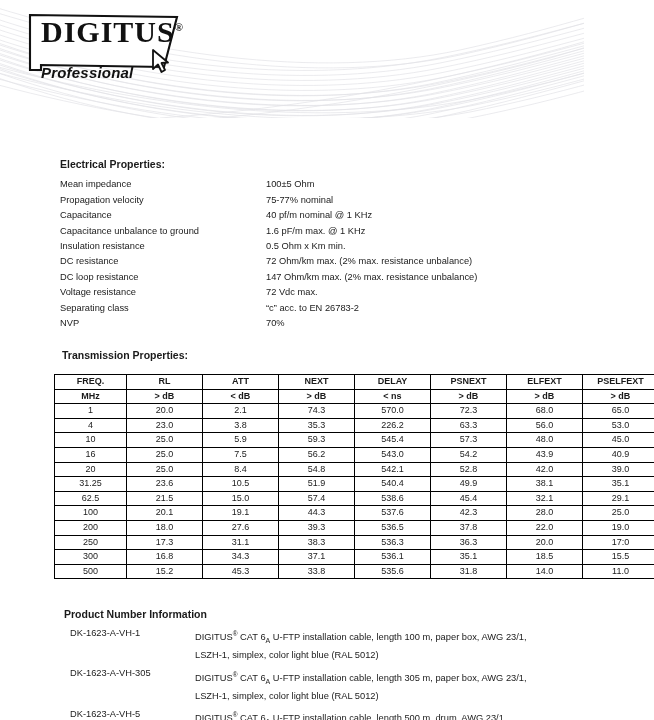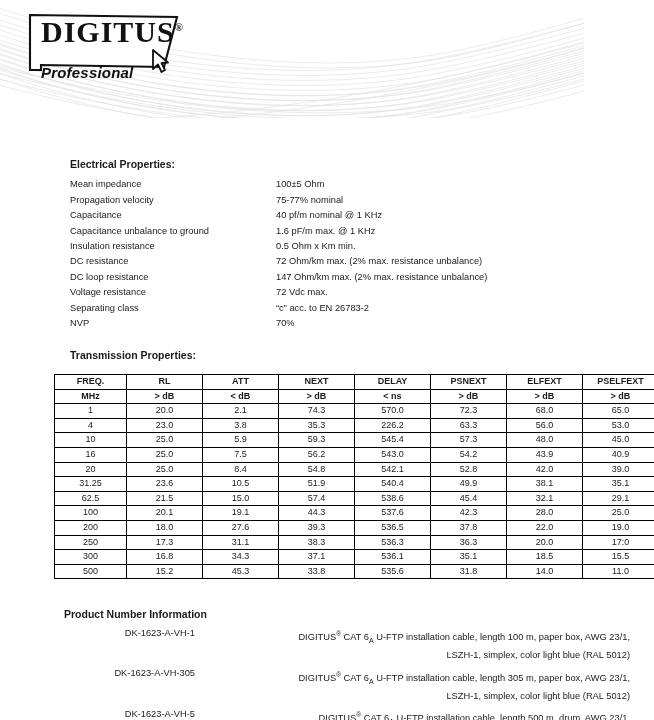--- a/index.html
+++ b/index.html
@@ -64,21 +64,21 @@
   .section-heading {
     position: absolute;
     font-size: 10.5px;
     font-weight: bold;
     color: #1a1a1a;
   }
 
   
   #electrical-properties {
     position: absolute;
-    left: 70px;
+    left: 60px;
     top: 158px;
     width: 520px;
   }
   #electrical-properties .spec-row {
     display: flex;
     height: 15.4px;
     align-items: flex-end;
     font-size: 9.3px;
   }
   #electrical-properties .spec-label {
@@ -89,21 +89,21 @@
     flex: 1 1 auto;
   }
   .heading-inline {
     font-size: 10.5px;
     font-weight: bold;
     margin-bottom: 4px;
   }
 
   
   #transmission-heading {
-    left: 70px;
+    left: 62px;
     top: 349px;
   }
   #transmission-table-wrap {
     position: absolute;
     left: 54px;
     top: 374px;
     width: 533px;
   }
   table.spec-table {
     border-collapse: collapse;
@@ -135,21 +135,20 @@
   #product-list {
     position: absolute;
     left: 70px;
     top: 626px;
     width: 560px;
   }
   .product-entry {
     display: flex;
     margin-bottom: 2.5px;
     font-size: 9.3px;
-    text-align: right;
   }
   .product-code {
     width: 125px;
     flex: 0 0 125px;
     line-height: 15.5px;
   }
   .product-desc {
     flex: 1 1 auto;
     line-height: 15.5px;
   }

